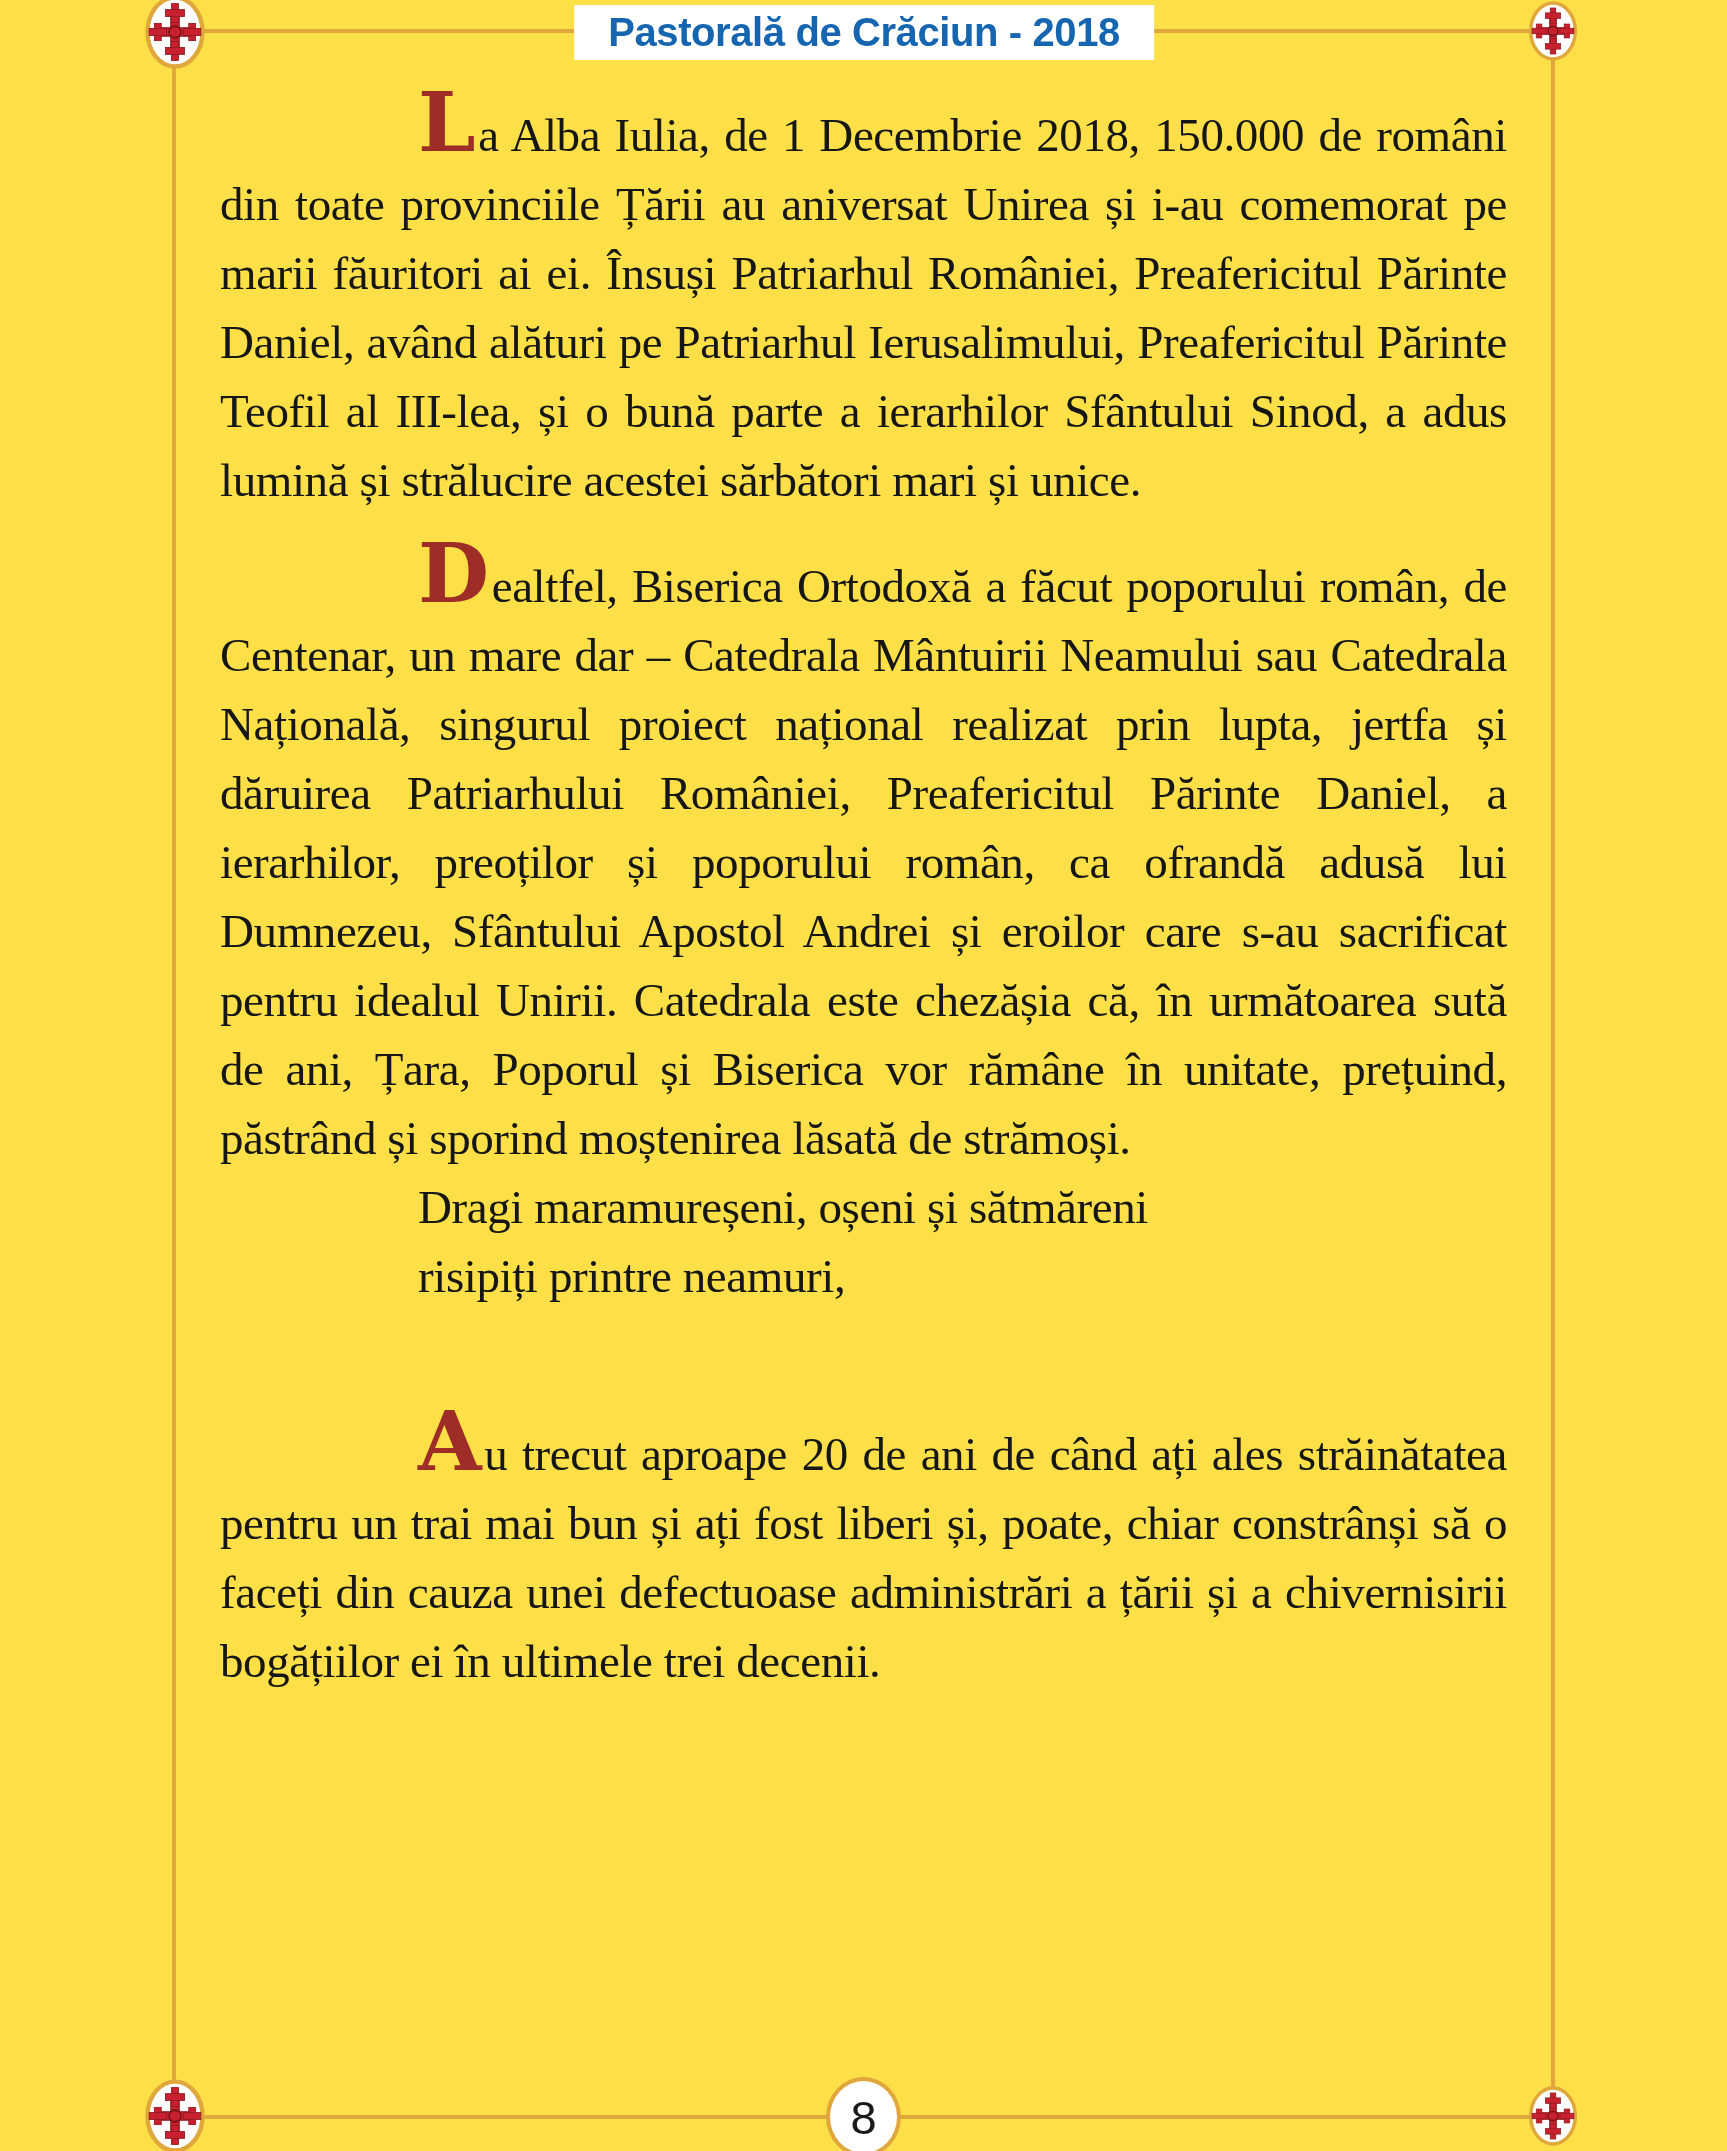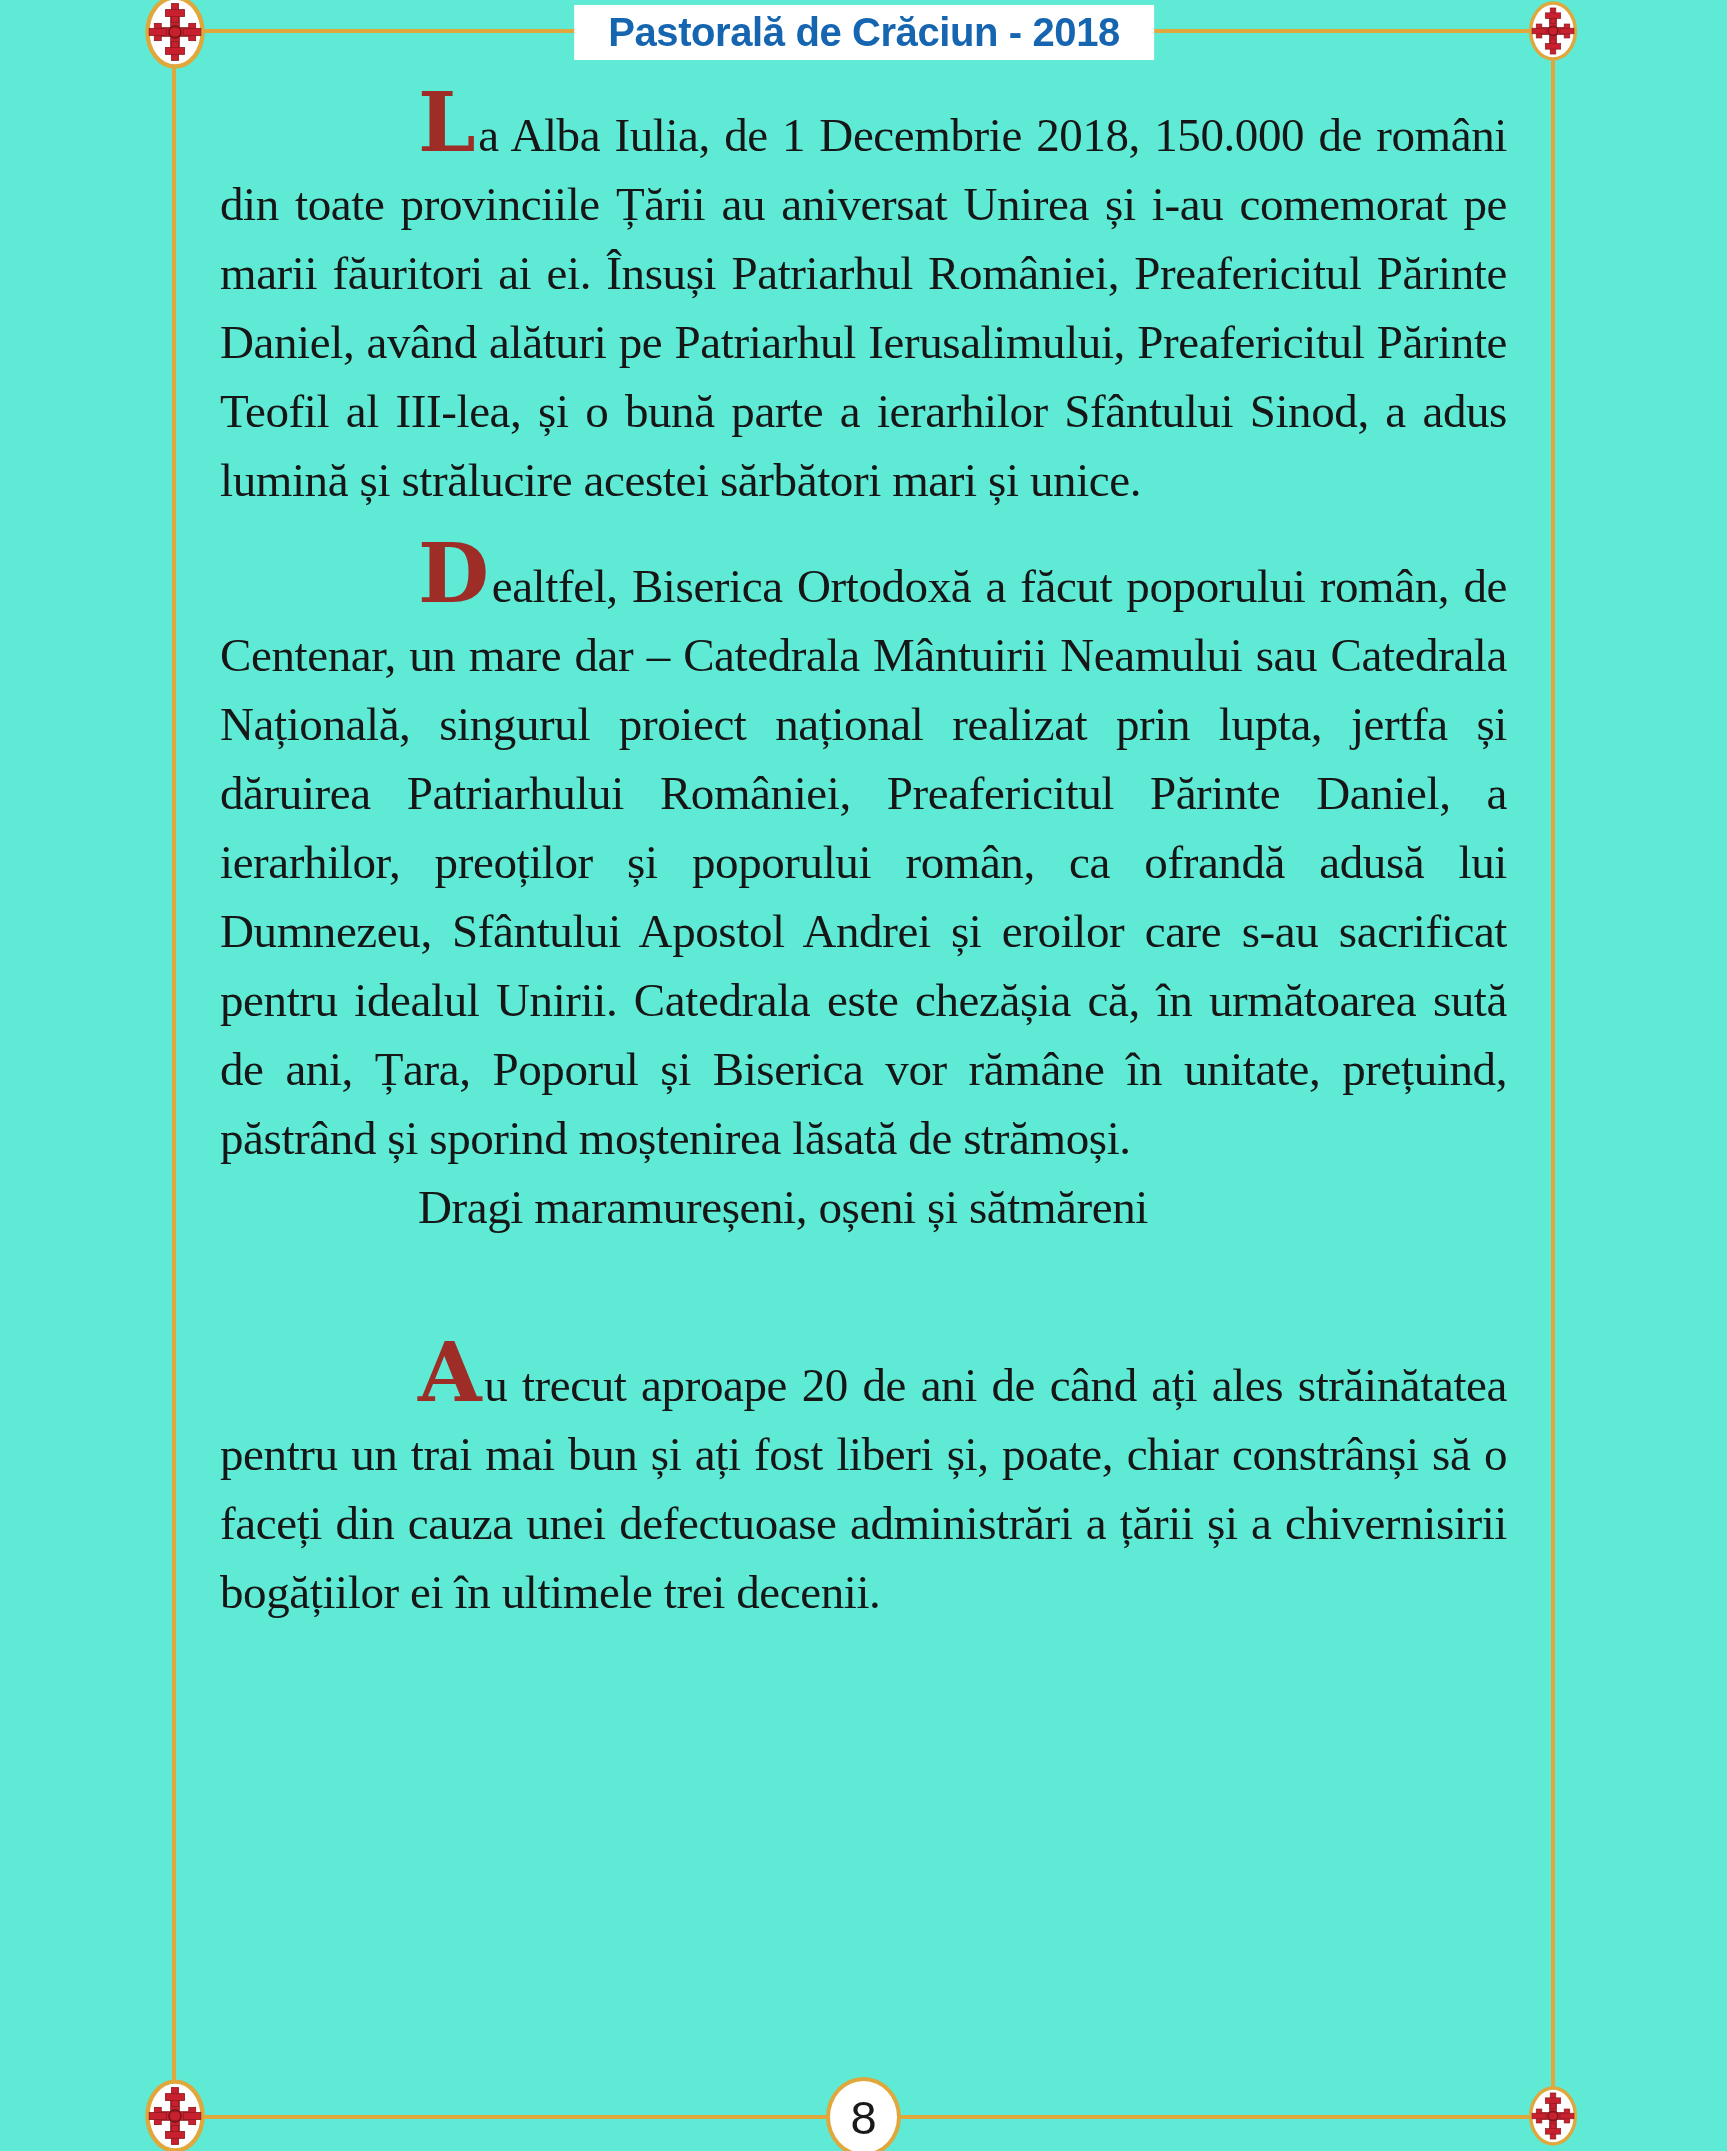--- a/index.html
+++ b/index.html
@@ -8,21 +8,21 @@
     --title-blue:#1565B0;
     --initial-red:#9E2D27;
     --cross-red:#C8202F;
     --text:#161616;
   }
   html,body{margin:0;padding:0;background:#ffffff;}
   #page{
     position:relative;
     width:1728px;height:2152px;
     margin:0 auto;
-    background:#5eead4;
+    background:#fde047;
     overflow:hidden;
     font-family:"Liberation Serif", serif;
     color:var(--text);
   }
   
   .rule{position:absolute;background:var(--gold);z-index:1;}
   .rule-top{left:175px;top:29px;width:1378px;height:4.3px;}
   .rule-bottom{left:175px;top:2115px;width:1378px;height:4.3px;}
   .rule-left{left:172px;top:29px;width:4.3px;height:2090px;}
   .rule-right{left:1551px;top:29px;width:4.3px;height:2090px;}
@@ -135,20 +135,21 @@
   <div class="header-title">Pastorală de Crăciun - 2018</div>
 
   <div class="content">
 
     <p class="para-1"><span class="dropcap">L</span><span>a Alba Iulia, de 1 Decembrie 2018, 150.000 de români din toate provinciile Țării au aniversat Unirea și i-au comemorat pe marii făuritori ai ei. Însuși Patriarhul României, Preafericitul Părinte Daniel, având alături pe Patriarhul Ierusalimului, Preafericitul Părinte Teofil al III-lea, și o bună parte a ierarhilor Sfântului Sinod, a adus lumină și strălucire acestei sărbători mari și unice.</span></p>
 
     <p class="para-2"><span class="dropcap">D</span><span>ealtfel, Biserica Ortodoxă a făcut poporului român, de Centenar, un mare dar – Catedrala Mântuirii Neamului sau Catedrala Națională, singurul proiect național realizat prin lupta, jertfa și dăruirea Patriarhului României, Preafericitul Părinte Daniel, a ierarhilor, preoților și poporului român, ca ofrandă adusă lui Dumnezeu, Sfântului Apostol Andrei și eroilor care s-au sacrificat pentru idealul Unirii. Catedrala este chezășia că, în următoarea sută de ani, Țara, Poporul și Biserica vor rămâne în unitate, prețuind, păstrând și sporind moștenirea lăsată de strămoși.</span></p>
 
     <p class="section-heading">
         <span class="hline">Dragi maramureșeni, oșeni și sătmăreni</span>
+        <span class="hline">risipiți printre neamuri,</span>
       </p>
 
     <p class="para-3"><span class="dropcap">A</span><span>u trecut aproape 20 de ani de când ați ales străinătatea pentru un trai mai bun și ați fost liberi și, poate, chiar constrânși să o faceți din cauza unei defectuoase administrări a țării și a chivernisirii bogățiilor ei în ultimele trei decenii.</span></p>
 
   </div>
 
   <div class="page-badge">
       <span>8</span>
     </div>
 

